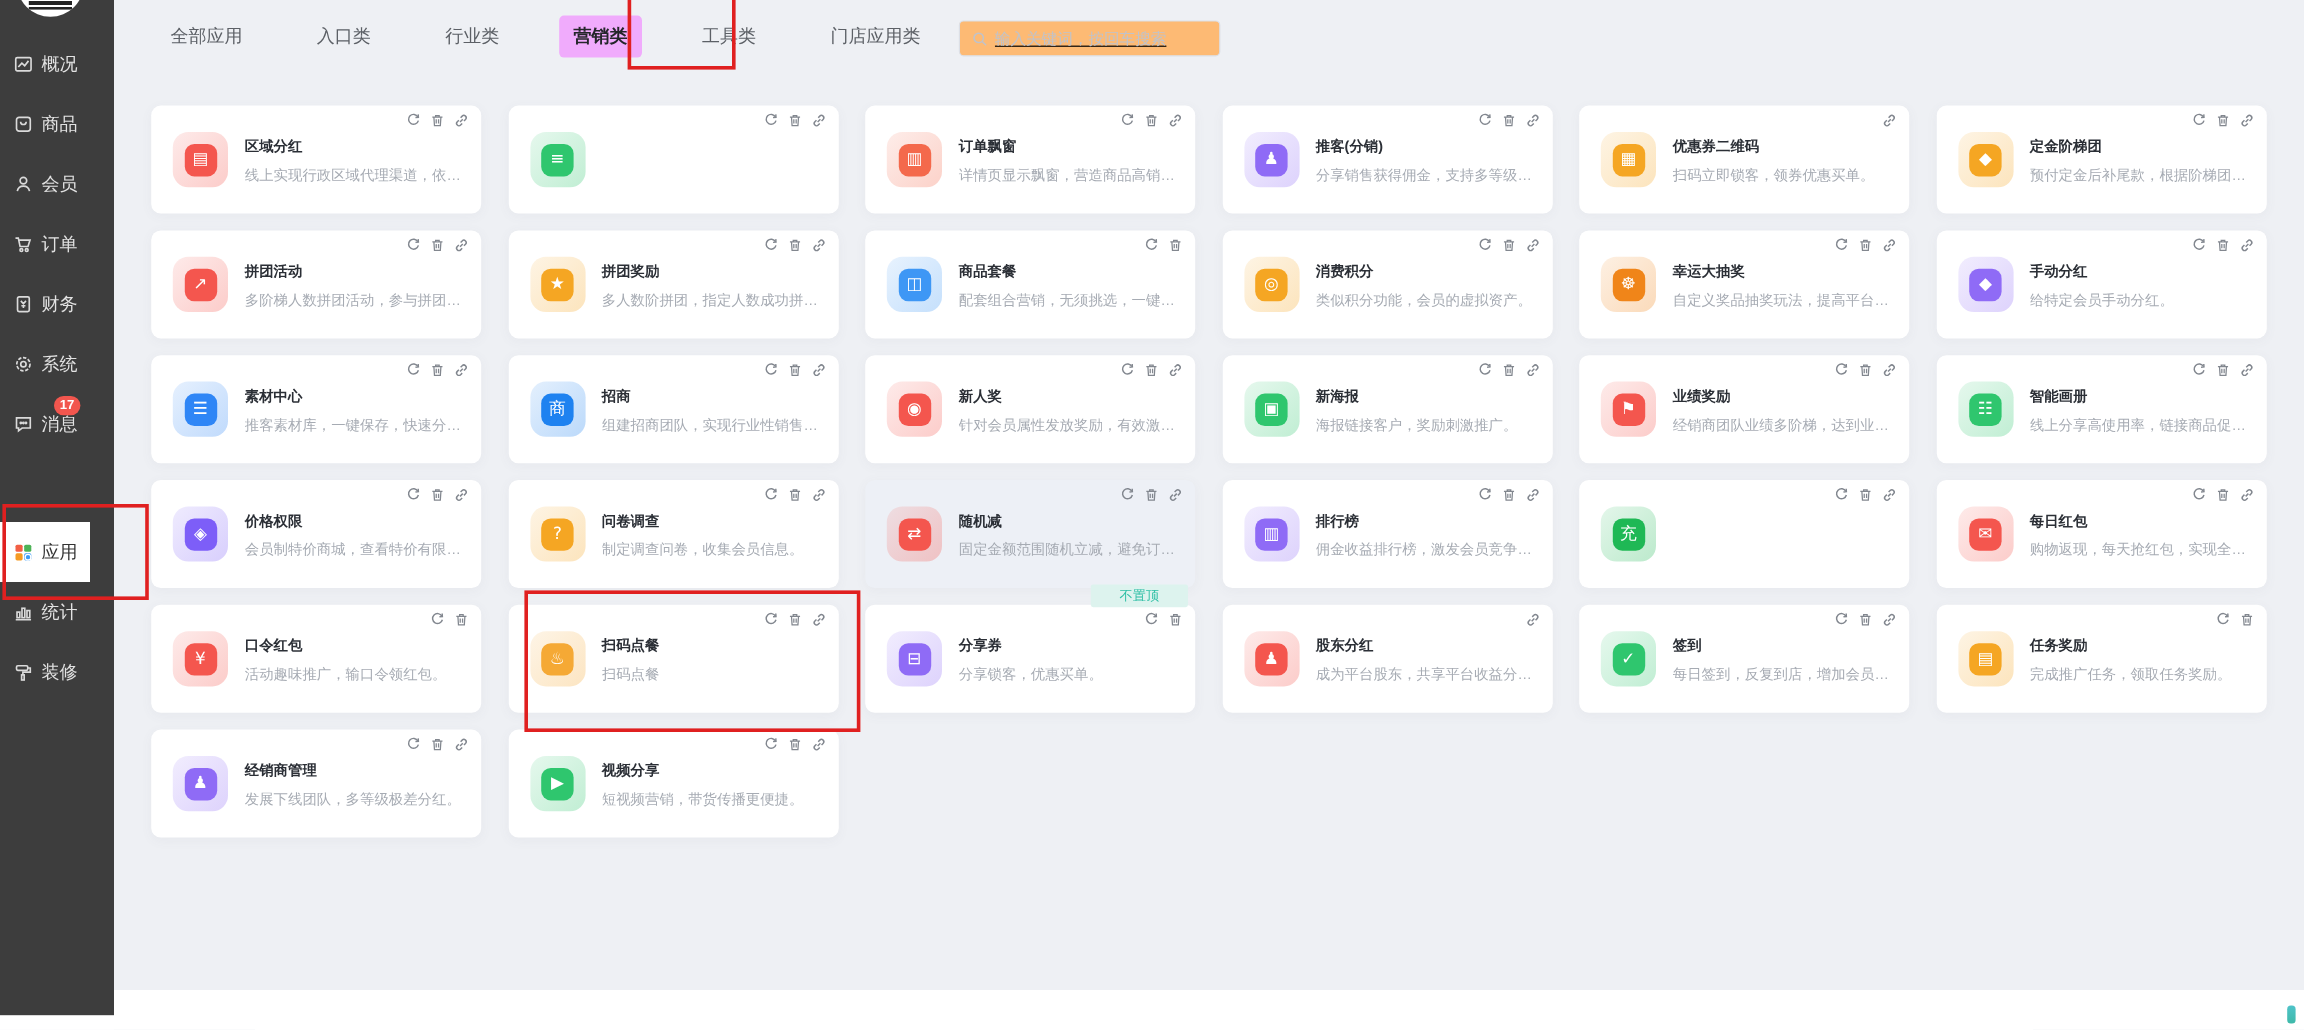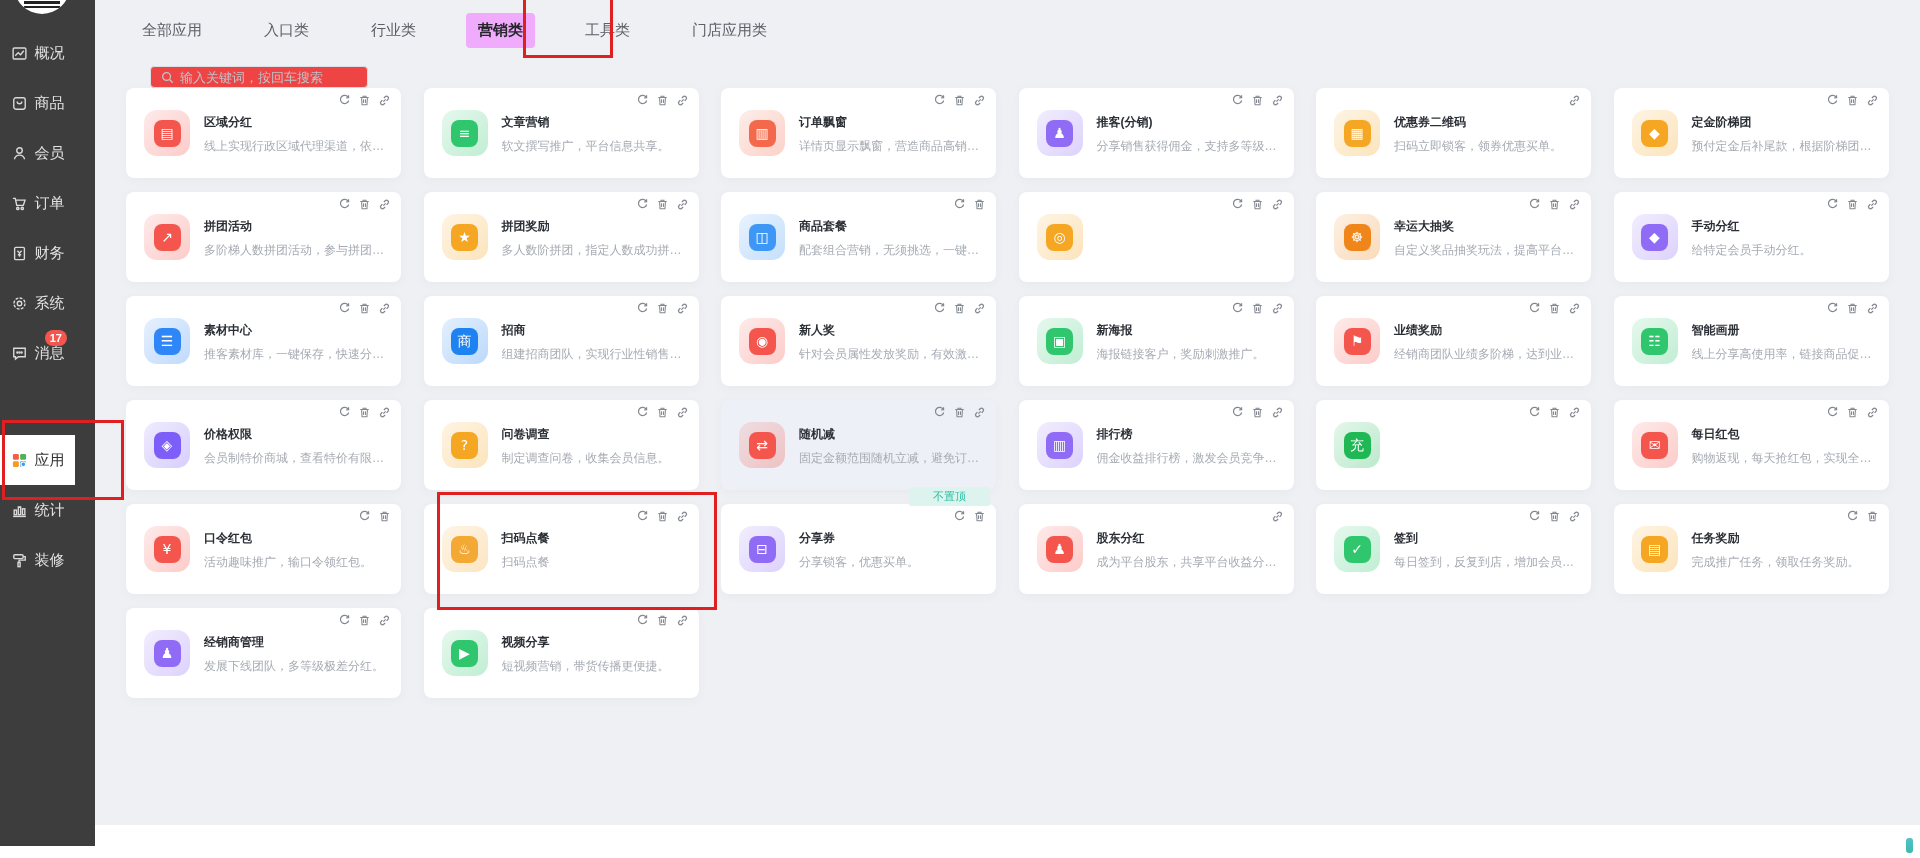--- a/index.html
+++ b/index.html
@@ -21,28 +21,28 @@
   .side-item.spacer-after { margin-bottom:57px; }
   .side-item.active { background:#ffffff; color:#333333; }
   .msg-badge { position:absolute; top:2px; right:8px; min-width:22px; height:16px;
     padding:0 5px; background:#f2564e; color:#fff; border-radius:9px; font-size:11px;
     font-weight:bold; display:flex; align-items:center; justify-content:center; }
 
   
   .main { position:absolute; left:95px; top:0; width:1825px; height:858px;
     background:#eef0f4; }
   .topbar { position:relative; height:88px; display:flex; align-items:flex-start;
-    padding:13px 0 0 35px;flex-direction:column; }
+    padding:13px 0 0 35px; }
   .tabs { display:flex; align-items:center; gap:38px; }
   .tab { font-size:15px; color:#5c6066; padding:8px 12px; border-radius:4px;
     cursor:pointer; white-space:nowrap; }
   .tab.active { background:#f0abfc; color:#24262a; font-weight:bold; }
-  .searchbox { margin-left:20px; margin-top:18px; width:218px; height:30px;
-    background:#ef4444; border:1px solid #dcdfe6; border-radius:4px; display:flex;
-    align-items:center; padding:0 10px; gap:6px; }
+  .searchbox { margin-left:20px; margin-top:4px; width:218px; height:30px;
+    background:#fdba74; border:1px solid #dcdfe6; border-radius:4px; display:flex;
+    align-items:center; padding:0 10px; gap:6px;text-decoration:underline; }
   .searchbox svg { width:13px; height:13px; flex:none; }
   .searchbox input { border:none; outline:none; width:100%; font-size:13px;
     color:#333; background:transparent; }
   .searchbox input::placeholder { color:#bfc3cc; }
 
   
   .grid { margin-left:31px; width:1763px; display:grid;
     grid-template-columns:repeat(6,275px); column-gap:22.5px; row-gap:14px; }
   .card { position:relative; width:275px; height:90px; background:#ffffff;
     border-radius:8px; box-shadow:0 2px 10px rgba(90,100,120,0.05); cursor:pointer; }
@@ -245,24 +245,20 @@
       <span class="act">
         <svg viewBox="0 0 16 16" fill="none" stroke="currentColor" stroke-width="1.5">
                 <path d="M6.6 9.4l2.8-2.8M5.4 7.6L3.8 9.2a2.4 2.4 0 0 0 3.4 3.4l1.6-1.6M10.6 8.4l1.6-1.6a2.4 2.4 0 0 0-3.4-3.4L7.2 5"></path>
               </svg>
       </span>
     </div>
     <div class="card-body">
       <div class="app-icon">
               <span class="glyph">≡</span>
             </div>
-      <div class="texts">
-        <div class="title">文章营销</div>
-        <div class="desc">软文撰写推广，平台信息共享。</div>
-      </div>
     </div>
 
   </div>
 
   <div class="card" style="--c: #f4694c; --tint: rgba(244,105,76,0.12); --tint2: rgba(244,105,76,0.30);">
     <div class="actions">
       <span class="act">
         <svg viewBox="0 0 16 16" fill="none" stroke="currentColor" stroke-width="1.5">
                 <path d="M12.6 4.2A5.1 5.1 0 1 0 13.1 8"></path>
                 <polyline points="12.9,1.6 13.1,4.6 10.1,4.9" fill="none"></polyline>
@@ -493,20 +489,24 @@
       <span class="act">
         <svg viewBox="0 0 16 16" fill="none" stroke="currentColor" stroke-width="1.5">
                 <path d="M6.6 9.4l2.8-2.8M5.4 7.6L3.8 9.2a2.4 2.4 0 0 0 3.4 3.4l1.6-1.6M10.6 8.4l1.6-1.6a2.4 2.4 0 0 0-3.4-3.4L7.2 5"></path>
               </svg>
       </span>
     </div>
     <div class="card-body">
       <div class="app-icon">
               <span class="glyph">◎</span>
             </div>
+      <div class="texts">
+        <div class="title">消费积分</div>
+        <div class="desc">类似积分功能，会员的虚拟资产。</div>
+      </div>
     </div>
 
   </div>
 
   <div class="card" style="--c: #f08519; --tint: rgba(240,133,25,0.12); --tint2: rgba(240,133,25,0.30);">
     <div class="actions">
       <span class="act">
         <svg viewBox="0 0 16 16" fill="none" stroke="currentColor" stroke-width="1.5">
                 <path d="M12.6 4.2A5.1 5.1 0 1 0 13.1 8"></path>
                 <polyline points="12.9,1.6 13.1,4.6 10.1,4.9" fill="none"></polyline>

